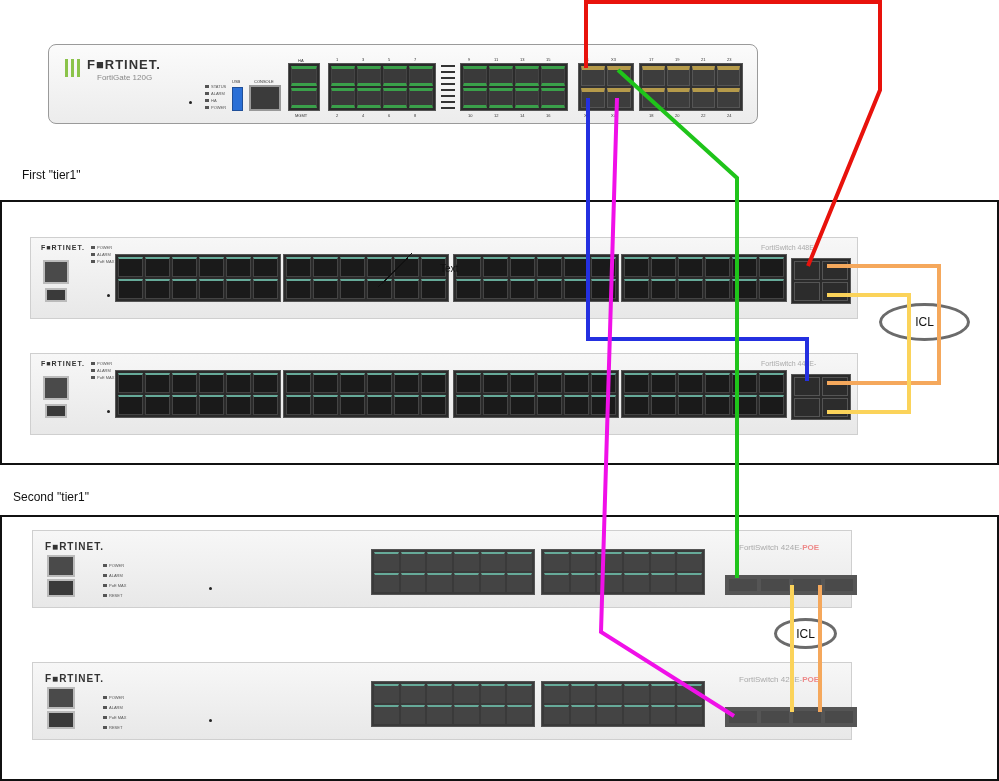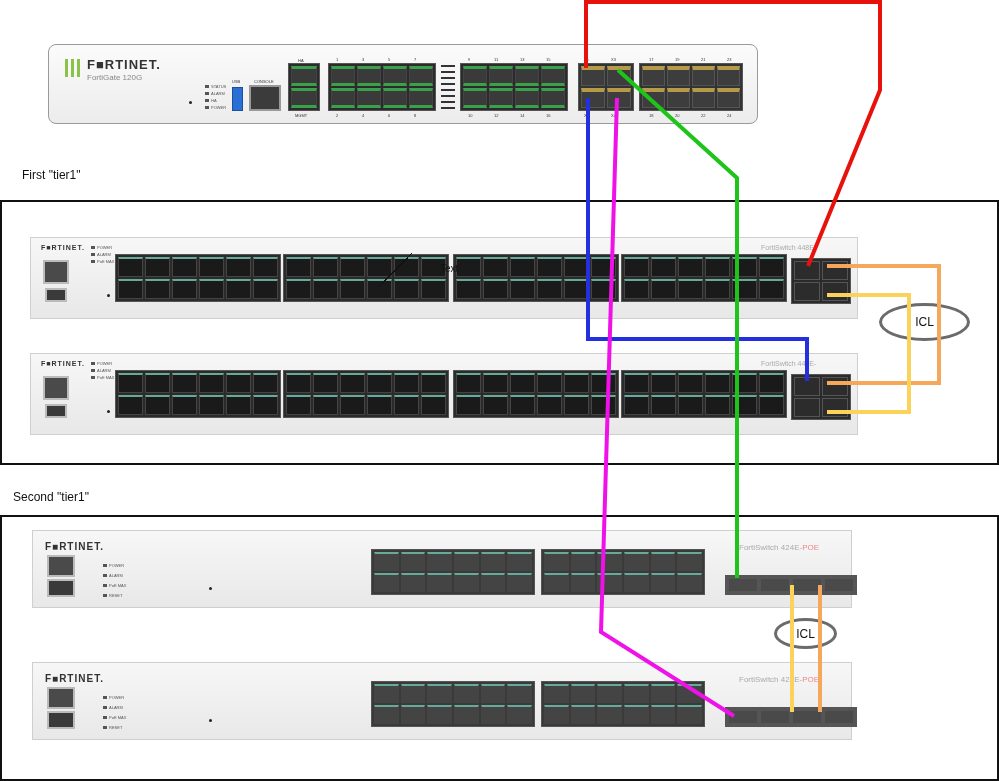--- a/index.html
+++ b/index.html
@@ -14,34 +14,34 @@
   .led-list{position:absolute;font-size:4px;color:#555;line-height:7px;}
   .led-list span{display:block;}
   .led-list span::before{content:"";display:inline-block;width:4px;height:3px;background:#555;margin-right:2px;vertical-align:middle;}
   .portgrp{position:absolute;background:#2b2b2b;border:1px solid #555;box-sizing:border-box;display:grid;gap:2px;padding:2px;}
   .port{background:#1a1a1a;border:1px solid #444;position:relative;}
   .fgport{background:#3a3a3a;border-top:3px solid #3aa04a;border-bottom:3px solid #3aa04a;}
   .sfp{background:#2c2c2c;border:1px solid #555;}
   .sfp-fg{background:#3d3d3d;}
   .num{position:absolute;font-size:4px;color:#333;}
   .sw-model{position:absolute;font-size:7px;color:#aaa;}
-  .sw-model b{color:#e88;font-weight:normal;}
+  .sw-model b{color:#e88;font-weight:bold;}
   .icl{position:absolute;border:3px solid #6b6b6b;border-radius:50%;box-sizing:border-box;display:flex;align-items:center;justify-content:center;font-size:12px;color:#111;}
   svg.wires{position:absolute;left:0;top:0;pointer-events:none;}
   .mgmt{position:absolute;background:#4a4a4a;border:2px solid #bbb;box-sizing:border-box;}
   .usb{position:absolute;background:#3a3a3a;border:2px solid #bbb;box-sizing:border-box;}
   .dot{position:absolute;width:3px;height:3px;border-radius:50%;background:#222;}
 </style>
 </head>
 <body>
 
 <div class="device fg" style="left:48px;top:44px;width:710px;height:80px;">
   <div class="abs" style="left:16px;top:14px;width:16px;height:18px;background:repeating-linear-gradient(90deg,#8bc34a 0 3px,transparent 3px 6px);"></div>
   <div class="logo" style="left:38px;top:12px;font-size:13px;">F■RTINET.</div>
-  <div class="model" style="left:38px;top:28px;">FortiGate 120G</div>
+  <div class="model" style="left:48px;top:28px;">FortiGate 120G</div>
   <div class="dot" style="left:140px;top:56px;"></div>
   <div class="led-list" id="fg-leds" style="left:156px;top:38px;">
       <span>STATUS</span>
       <span>ALARM</span>
       <span>HA</span>
       <span>POWER</span>
     </div>
   <div class="num" style="left:183px;top:34px;">USB</div>
   <div class="abs" style="left:183px;top:42px;width:9px;height:22px;background:#2a6fd6;border:1px solid #1f4f99;"></div>
   <div class="num" style="left:205px;top:34px;">CONSOLE</div>

